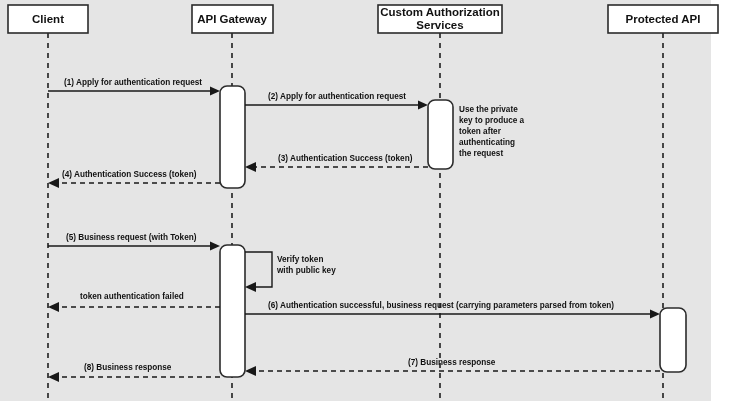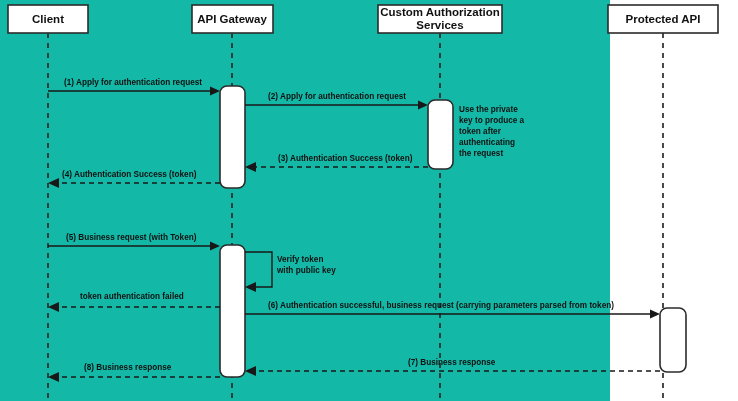--- a/index.html
+++ b/index.html
@@ -8,23 +8,23 @@
     background: #ffffff;
   }
   body {
     width: 738px;
     height: 401px;
     font-family: "Liberation Sans", sans-serif;
     overflow: hidden;
   }
   #diagram-root {
     position: relative;
-    width: 610px;
+    width: 711px;
     height: 401px;
-    background: #14b8a6;
+    background: #e5e5e5;
   }
   svg.seq {
     display: block;
     width: 738px;
     height: 401px;
     shape-rendering: geometricPrecision;
   }
   .lifeline-box {
     fill: #ffffff;
     stroke: #2b2b2b;

